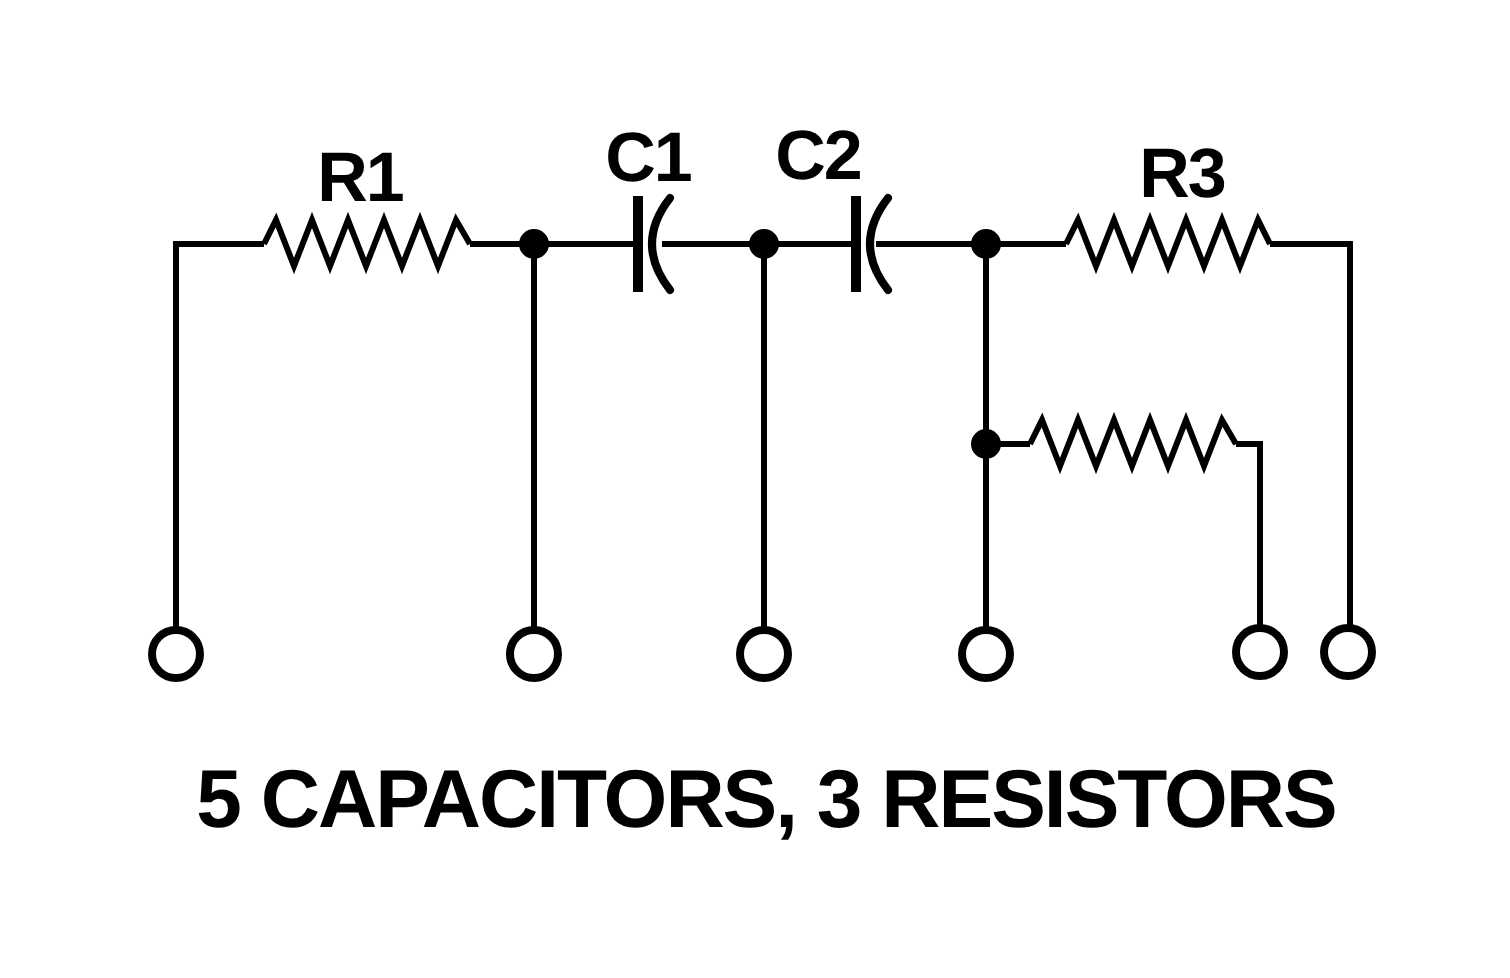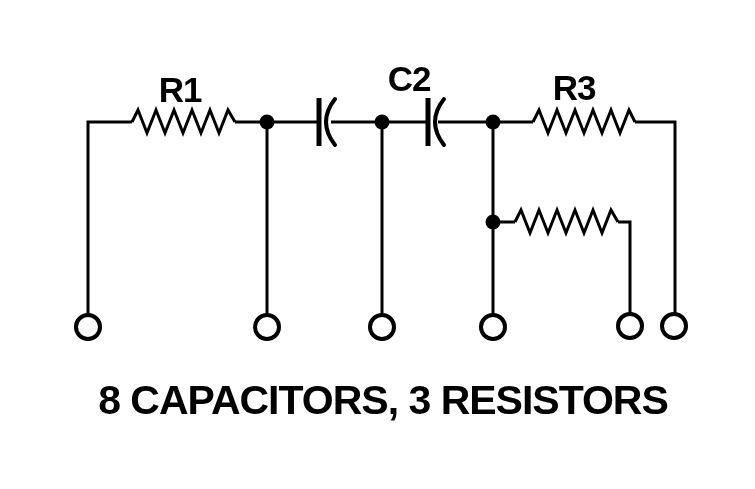--- a/index.html
+++ b/index.html
@@ -73,17 +73,18 @@
 
     <circle class="terminal" cx="88" cy="327" r="12"></circle>
     <circle class="terminal" cx="267" cy="327" r="12"></circle>
     <circle class="terminal" cx="382" cy="327" r="12"></circle>
     <circle class="terminal" cx="493" cy="327" r="12"></circle>
     <circle class="terminal" cx="630" cy="326" r="12"></circle>
     <circle class="terminal" cx="674" cy="326" r="12"></circle>
   </svg>
 
   <div class="comp-label" style="left:180px; top:89px;">R1</div>
+  <div class="comp-label" style="left:324px; top:79px;">C1</div>
   <div class="comp-label" style="left:409px; top:78px;">C2</div>
-  <div class="comp-label" style="left:574px; top:87px;text-align:right;">R3</div>
+  <div class="comp-label" style="left:591px; top:87px;text-align:right;">R3</div>
 
-  <div class="diagram-title">8 CAPACITORS, 3 RESISTORS</div>
+  <div class="diagram-title">5 CAPACITORS, 3 RESISTORS</div>
 </div>
 
 </body></html>

